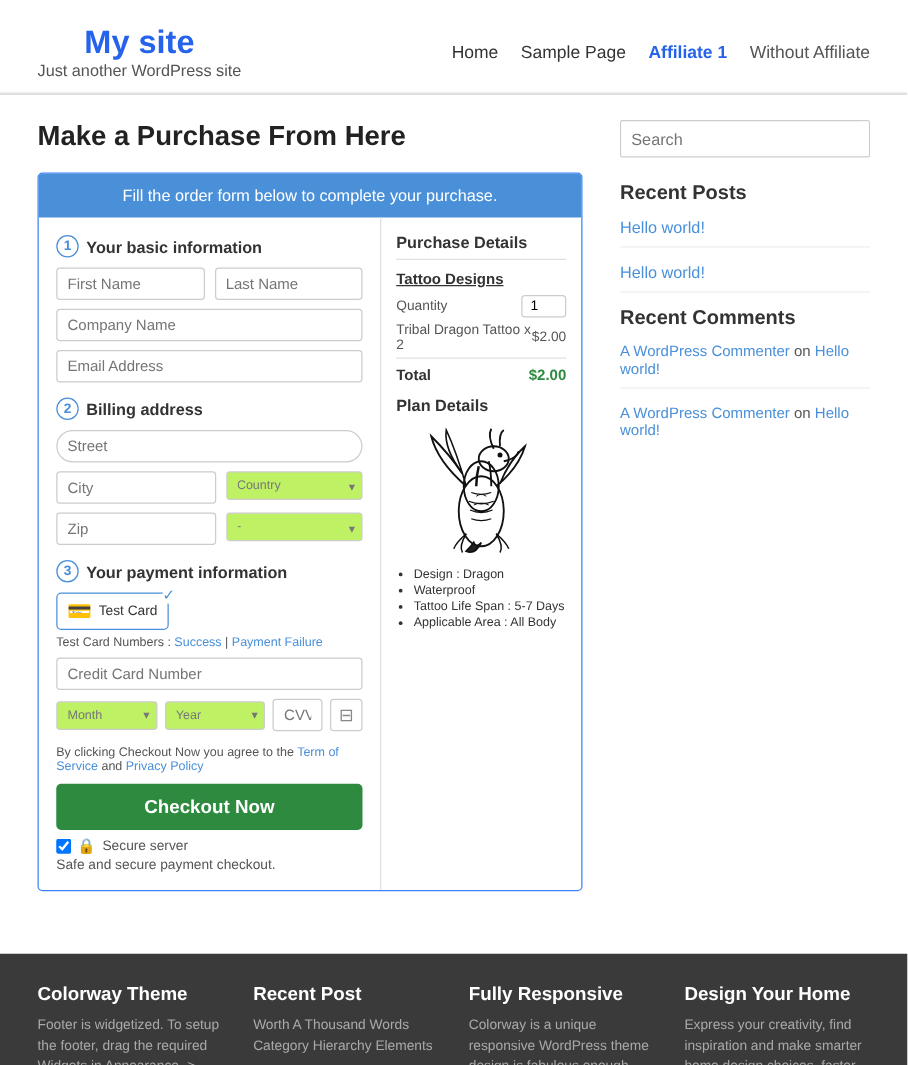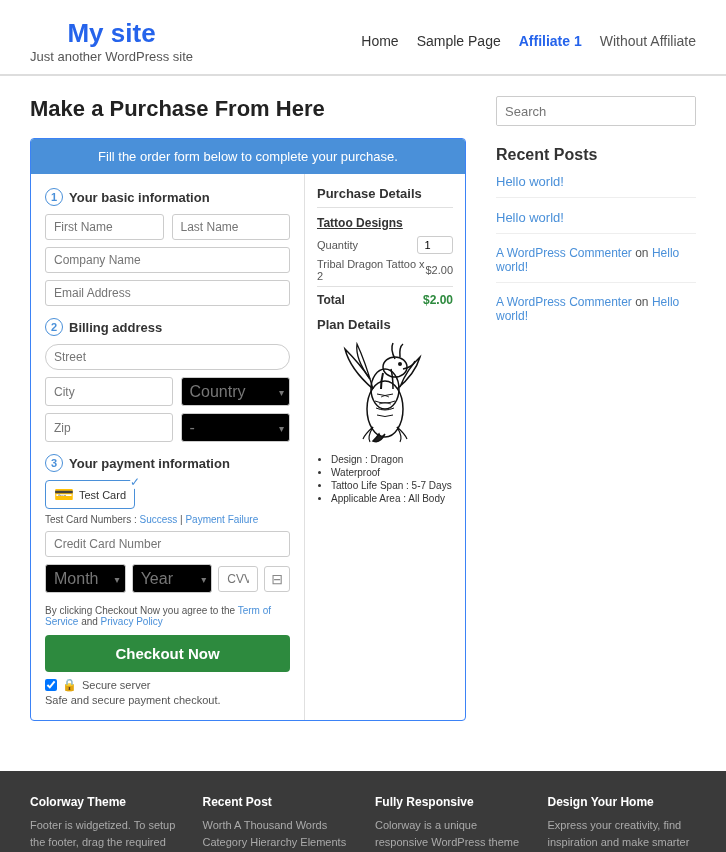--- a/index.html
+++ b/index.html
@@ -30,21 +30,21 @@
 
     .form-body { display: flex; gap: 0; }
     .form-left { flex: 1; padding: 14px; border-right: 1px solid #e0e0e0; }
     .form-right { width: 160px; padding: 12px; flex-shrink: 0; }
 
     
     .form-section-title { font-size: 13px; font-weight: bold; color: #333; margin-bottom: 8px; display: flex; align-items: center; gap: 6px; }
     .section-number { display: inline-flex; align-items: center; justify-content: center; width: 18px; height: 18px; border: 1.5px solid #4a90d9; border-radius: 50%; color: #4a90d9; font-size: 11px; font-weight: bold; }
     .form-row { display: flex; gap: 8px; margin-bottom: 7px; }
     .form-input { width: 100%; border: 1px solid #ccc; border-radius: 3px; padding: 5px 8px; font-size: 12px; color: #777; background: #fff; }
-    .form-select { width: 100%; border: 1px solid #ccc; border-radius: 3px; padding: 5px 8px; font-size: 16px; color: #777; background: #000000; appearance: none; -webkit-appearance: none; }
+    .form-select { width: 100%; border: 1px solid #ccc; border-radius: 3px; padding: 5px 8px; font-size: 10px; color: #777; background: #bef264; appearance: none; -webkit-appearance: none; }
     .select-wrapper { position: relative; flex: 1; }
     .select-wrapper::after { content: '▾'; position: absolute; right: 6px; top: 50%; transform: translateY(-50%); font-size: 10px; color: #777; pointer-events: none; }
     .form-section { margin-bottom: 12px; }
 
     
     .payment-card-badge { display: inline-flex; align-items: center; gap: 5px; border: 1.5px solid #4a90d9; border-radius: 4px; padding: 4px 8px; font-size: 11px; color: #333; margin-bottom: 5px; position: relative; }
     .payment-card-badge .check { color: #4a90d9; font-size: 12px; position: absolute; top: -6px; right: -6px; background: #fff; border-radius: 50%; }
     .card-icon { font-size: 16px; }
     .test-card-numbers { font-size: 10px; color: #555; margin-bottom: 6px; }
     .test-card-numbers a { color: #4a90d9; text-decoration: none; }
@@ -81,21 +81,21 @@
     .sidebar-link { color: #4a90d9; font-size: 13px; display: block; margin-bottom: 8px; text-decoration: none; }
     .sidebar-divider { border: none; border-top: 1px solid #eee; margin-bottom: 12px; }
 
     .comment-item { font-size: 12px; margin-bottom: 8px; color: #555; }
     .comment-item a { color: #4a90d9; text-decoration: none; }
     .comment-item .post-link { color: #4a90d9; }
 
     
     .footer-dark { background: #3a3a3a; color: #ccc; padding: 24px 30px; display: flex; gap: 24px; margin-top: 20px; }
     .footer-col { flex: 1; }
-    .footer-col-title { font-size: 12px; font-weight: bold; color: #fff; margin-bottom: 8px; }
+    .footer-col-title { font-size: 15px; font-weight: bold; color: #fff; margin-bottom: 8px; }
     .footer-col-text { font-size: 11px; color: #aaa; line-height: 1.5; }
 
     
     .checkbox-label { display: flex; align-items: center; gap: 5px; font-size: 11px; color: #555; }
     .checkbox-label input { width: 12px; height: 12px; }
 
     .lock-icon { font-size: 12px; }
   </style>
 </head>
 <body>
@@ -294,20 +294,21 @@
       <input class="search-input" type="text" placeholder="Search" style="">
       <button class="search-btn">🔍</button>
     </div>
 
     <div class="sidebar-section-title">Recent Posts</div>
     <a href="#" class="sidebar-link">Hello world!</a>
     <hr class="sidebar-divider">
     <a href="#" class="sidebar-link">Hello world!</a>
     <hr class="sidebar-divider">
 
+    <div class="sidebar-section-title">Recent Comments</div>
     <div class="comment-item">
       <a href="#">A WordPress Commenter</a>
       <span>on</span>
       <a href="#" class="post-link">Hello world!</a>
     </div>
     <hr class="sidebar-divider">
     <div class="comment-item">
       <a href="#">A WordPress Commenter</a>
       <span>on</span>
       <a href="#" class="post-link">Hello world!</a>

